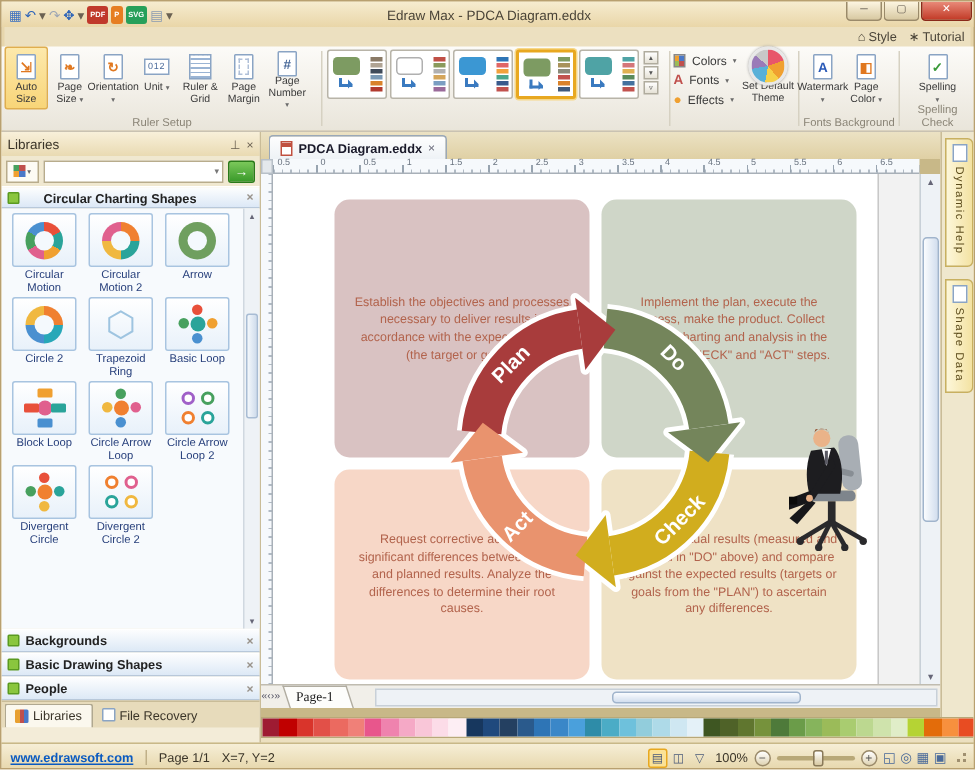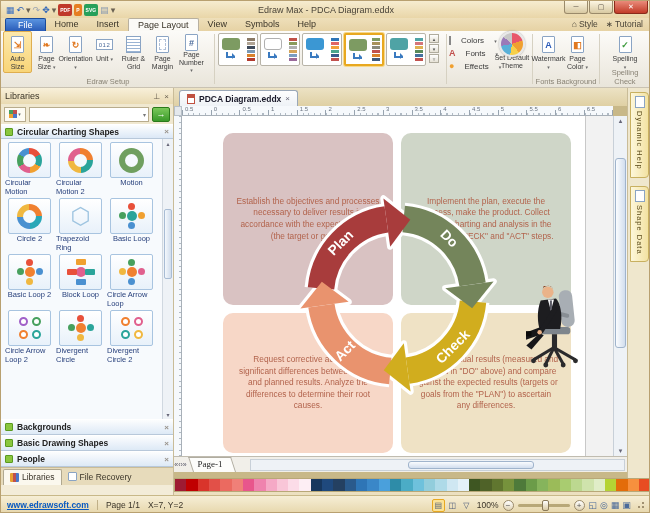--- a/index.html
+++ b/index.html
@@ -54,21 +54,21 @@
   .blob{width:18px;height:12px;border-radius:3px;margin:2px 1px 0 1px;}
   .conn{position:absolute;left:7px;top:18px;width:9px;height:6px;
     border-left:2px solid #3a7ac0;border-bottom:2px solid #3a7ac0;}
   .conn::after{content:"";position:absolute;right:-3px;bottom:-3px;border:3px solid transparent;border-left-color:#3a7ac0;}
   .stripes{margin-left:auto;display:flex;flex-direction:column;gap:1px;justify-content:center;}
   .stripe{width:8px;height:3px;}
   #theme-scroll{display:inline-flex;flex-direction:column;gap:1px;margin-left:2px;vertical-align:top;margin-top:3px;}
   .tsb{width:10px;height:9px;border:1px solid #b0ac9e;background:linear-gradient(#fff,#e6e2d6);
     font-size:5px;text-align:center;line-height:8px;color:#555;}
   
-  .trow{display:flex;align-items:center;gap:10px;font-size:8px;color:#3a3a3a;height:13px;}
+  .trow{display:flex;align-items:center;gap:4px;font-size:8px;color:#3a3a3a;height:13px;}
   .ic-colors{width:9px;height:9px;background:conic-gradient(#4a78c8 0 90deg,#c0504d 0 180deg,#9bbb59 0 270deg,#f0a030 0);border:1px solid #888;}
   .tglyph{font-size:9px;font-weight:bold;line-height:9px;}
   .pie{width:26px;height:26px;border-radius:50%;
     background:conic-gradient(#e8566a 0 70deg,#f0a030 0 140deg,#f6d048 0 190deg,#58b0d8 0 260deg,#9a7ab8 0 310deg,#c8c8c8 0);
     border:2px solid #e8e8e8;box-shadow:0 0 2px #999;}
   .bigbtn{display:inline-flex;flex-direction:column;align-items:center;width:42px;height:42px;padding-top:2px;vertical-align:top;}
   
   .main{position:absolute;left:0;top:87px;width:650px;height:407px;background:#ece0c0;}
   
   .leftpanel{position:absolute;left:0;top:0;width:173px;height:407px;background:#f3ecd8;border-right:1px solid #c9bc98;}
@@ -76,31 +76,31 @@
     background:linear-gradient(#f8f0da,#e9dab2);}
   .lp-head .sp{margin-left:auto;display:flex;gap:4px;font-size:8px;color:#6a6152;}
   .lp-tools{height:20px;display:flex;align-items:center;gap:3px;padding:0 3px;background:#f0e8d0;}
   .lp-palbtn{width:22px;height:15px;border:1px solid #b8ac8c;background:#fdfbf4;font-size:7px;
     display:flex;align-items:center;justify-content:center;gap:1px;}
   .lp-sq{width:8px;height:8px;background:conic-gradient(#c0504d 0 90deg,#4a78c8 0 180deg,#f0a030 0 270deg,#47a05e 0);}
   .lp-combo{flex:1;height:15px;border:1px solid #b8ac8c;background:#fff;display:flex;align-items:center;}
   .lp-combo .cc{margin-left:auto;font-size:6px;color:#777;padding-right:2px;}
   .lp-go{width:18px;height:15px;background:linear-gradient(#7ac85a,#3a9a2a);border:1px solid #2a7a1a;
     color:#fff;font-size:9px;line-height:13px;text-align:center;border-radius:2px;}
-  .secbar{height:15px;display:flex;align-items:center;gap:4px;padding:0 4px;
+  .secbar{height:15px;display:flex;align-items:center;gap:16px;padding:0 4px;
     background:linear-gradient(#fdfefe,#dce8f6);border-top:1px solid #fff;border-bottom:1px solid #b8c8da;
     font-size:8.5px;font-weight:bold;color:#222;}
   .greensq{width:8px;height:8px;background:#8ac63e;border:1px solid #5a9a20;border-radius:1px;}
   .secx{margin-left:auto;color:#98928a;font-size:8px;}
   .libgrid{height:280px;overflow:hidden;background:#f7fafd;position:relative;
     display:flex;flex-wrap:wrap;align-content:flex-start;padding:3px 12px 0 3px;}
   .lib-item{width:49px;height:56px;display:flex;flex-direction:column;align-items:center;margin:0 1px;}
   .lib-box{width:43px;height:36px;border:1px solid #a8c4e0;border-radius:2px;
     background:linear-gradient(#ffffff,#e8f1fa);display:flex;align-items:center;justify-content:center;}
-  .lib-label{font-size:7.5px;color:#28407c;line-height:1.15;margin-top:1px;}
+  .lib-label{font-size:7.5px;color:#28407c;text-align:center;line-height:1.15;margin-top:1px;}
   .ring{width:25px;height:25px;border-radius:50%;position:relative;}
   .ring::after{content:"";position:absolute;inset:6px;background:#f4f9fd;border-radius:50%;}
   .hexglyph{font-size:23px;color:#9ec4e0;line-height:25px;}
   .dots,.ringsic,.blocksic{width:28px;height:26px;position:relative;}
   .cdot{position:absolute;width:10px;height:10px;border-radius:50%;left:9px;top:8px;}
   .odot{position:absolute;width:7px;height:7px;border-radius:50%;}
   .odot.p0{left:10px;top:0;} .odot.p1{right:1px;top:9px;} .odot.p2{left:10px;bottom:0;} .odot.p3{left:1px;top:9px;}
   .oring{position:absolute;width:9px;height:9px;border-radius:50%;border:2px solid #999;background:#fff;}
   .oring.p0{left:3px;top:2px;} .oring.p1{right:3px;top:2px;} .oring.p2{left:3px;bottom:2px;} .oring.p3{right:3px;bottom:2px;}
   .blk{position:absolute;width:10px;height:6px;border-radius:1px;}
@@ -207,31 +207,20 @@
         <span class="qa" style="color: rgb(106, 97, 82);">▾</span>
       </div>
     <div class="win-title">Edraw Max - PDCA Diagram.eddx</div>
     <div id="win-controls">
         <span class="wc">─</span>
         <span class="wc">▢</span>
         <span class="wc wc-close">✕</span>
       </div>
   </div>
 
-  <div class="menurow">
-    <div id="menu-tabs" style="display:flex;align-items:flex-end;">
-        <span class="mtab file">File</span>
-        <span class="mtab">Home</span>
-        <span class="mtab">Insert</span>
-        <span class="mtab active">Page Layout</span>
-        <span class="mtab">View</span>
-        <span class="mtab">Symbols</span>
-        <span class="mtab">Help</span>
-      </div>
-  </div>
   <div id="menu-right">
       <span class="mr">
         <span>⌂</span>
         <span>Style</span>
       </span>
       <span class="mr">
         <span>∗</span>
         <span>Tutorial</span>
       </span>
     </div>
@@ -275,21 +264,21 @@
             </div>
             <div class="rlabel">Page Margin</div>
           </div><div class="rbtn">
             <div class="ricon">
               <div class="pg">
                 <span class="ov" style="color: rgb(74, 106, 154);">#</span>
               </div>
             </div>
             <div class="rlabel">Page Number <span class="caret">▾</span></div>
           </div></div>
-      <div class="glabel">Edraw Setup</div>
+      <div class="glabel">Ruler Setup</div>
     </div>
     <div class="gsep" style="left:213px;"></div>
     <div class="rgroup" style="left:216px;width:228px;">
       <div id="theme-items" style="display:inline-block;"><div class="thumb">
             <div class="blob" style="background: rgb(125, 155, 98);"></div>
             <div class="conn"></div>
             <div class="stripes">
               <div class="stripe" style="background: rgb(138, 122, 102);"></div>
               <div class="stripe" style="background: rgb(176, 164, 148);"></div>
               <div class="stripe" style="background: rgb(62, 74, 90);"></div>
@@ -443,21 +432,21 @@
           <div class="lib-item">
             <div class="lib-box">
               <div class="ring" style="background: conic-gradient(rgb(240, 128, 48) 0deg, rgb(240, 128, 48) 90deg, rgb(42, 164, 154) 90deg, rgb(42, 164, 154) 180deg, rgb(240, 184, 64) 180deg, rgb(240, 184, 64) 270deg, rgb(224, 96, 142) 270deg, rgb(224, 96, 142) 360deg);"></div>
             </div>
             <div class="lib-label">Circular Motion 2</div>
           </div>
           <div class="lib-item">
             <div class="lib-box">
               <div class="ring" style="background: rgb(111, 159, 95);"></div>
             </div>
-            <div class="lib-label">Motion</div>
+            <div class="lib-label">Arrow</div>
           </div>
           <div class="lib-item">
             <div class="lib-box">
               <div class="ring" style="background: conic-gradient(rgb(240, 128, 48) 0deg, rgb(240, 128, 48) 90deg, rgb(40, 168, 184) 90deg, rgb(40, 168, 184) 180deg, rgb(74, 144, 208) 180deg, rgb(74, 144, 208) 270deg, rgb(240, 184, 64) 270deg, rgb(240, 184, 64) 360deg);"></div>
             </div>
             <div class="lib-label">Circle 2</div>
           </div>
           <div class="lib-item">
             <div class="lib-box">
               <span class="hexglyph">⬡</span>
@@ -468,32 +457,20 @@
             <div class="lib-box">
               <div class="dots">
                 <span class="cdot" style="background: rgb(42, 164, 154);"></span>
                 <span class="odot p0" style="background: rgb(232, 80, 58);"></span>
                 <span class="odot p1" style="background: rgb(240, 160, 48);"></span>
                 <span class="odot p2" style="background: rgb(74, 144, 208);"></span>
                 <span class="odot p3" style="background: rgb(71, 160, 94);"></span>
               </div>
             </div>
             <div class="lib-label">Basic Loop</div>
-          </div>
-          <div class="lib-item">
-            <div class="lib-box">
-              <div class="dots">
-                <span class="cdot" style="background: rgb(240, 128, 48);"></span>
-                <span class="odot p0" style="background: rgb(232, 80, 58);"></span>
-                <span class="odot p1" style="background: rgb(74, 144, 208);"></span>
-                <span class="odot p2" style="background: rgb(240, 184, 64);"></span>
-                <span class="odot p3" style="background: rgb(71, 160, 94);"></span>
-              </div>
-            </div>
-            <div class="lib-label">Basic Loop 2</div>
           </div>
           <div class="lib-item">
             <div class="lib-box">
               <div class="blocksic">
                 <span class="cdot" style="background: rgb(224, 96, 142);"></span>
                 <span class="blk p0" style="background: rgb(240, 160, 48);"></span>
                 <span class="blk p1" style="background: rgb(42, 164, 154);"></span>
                 <span class="blk p2" style="background: rgb(74, 144, 208);"></span>
                 <span class="blk p3" style="background: rgb(232, 80, 58);"></span>
               </div>

